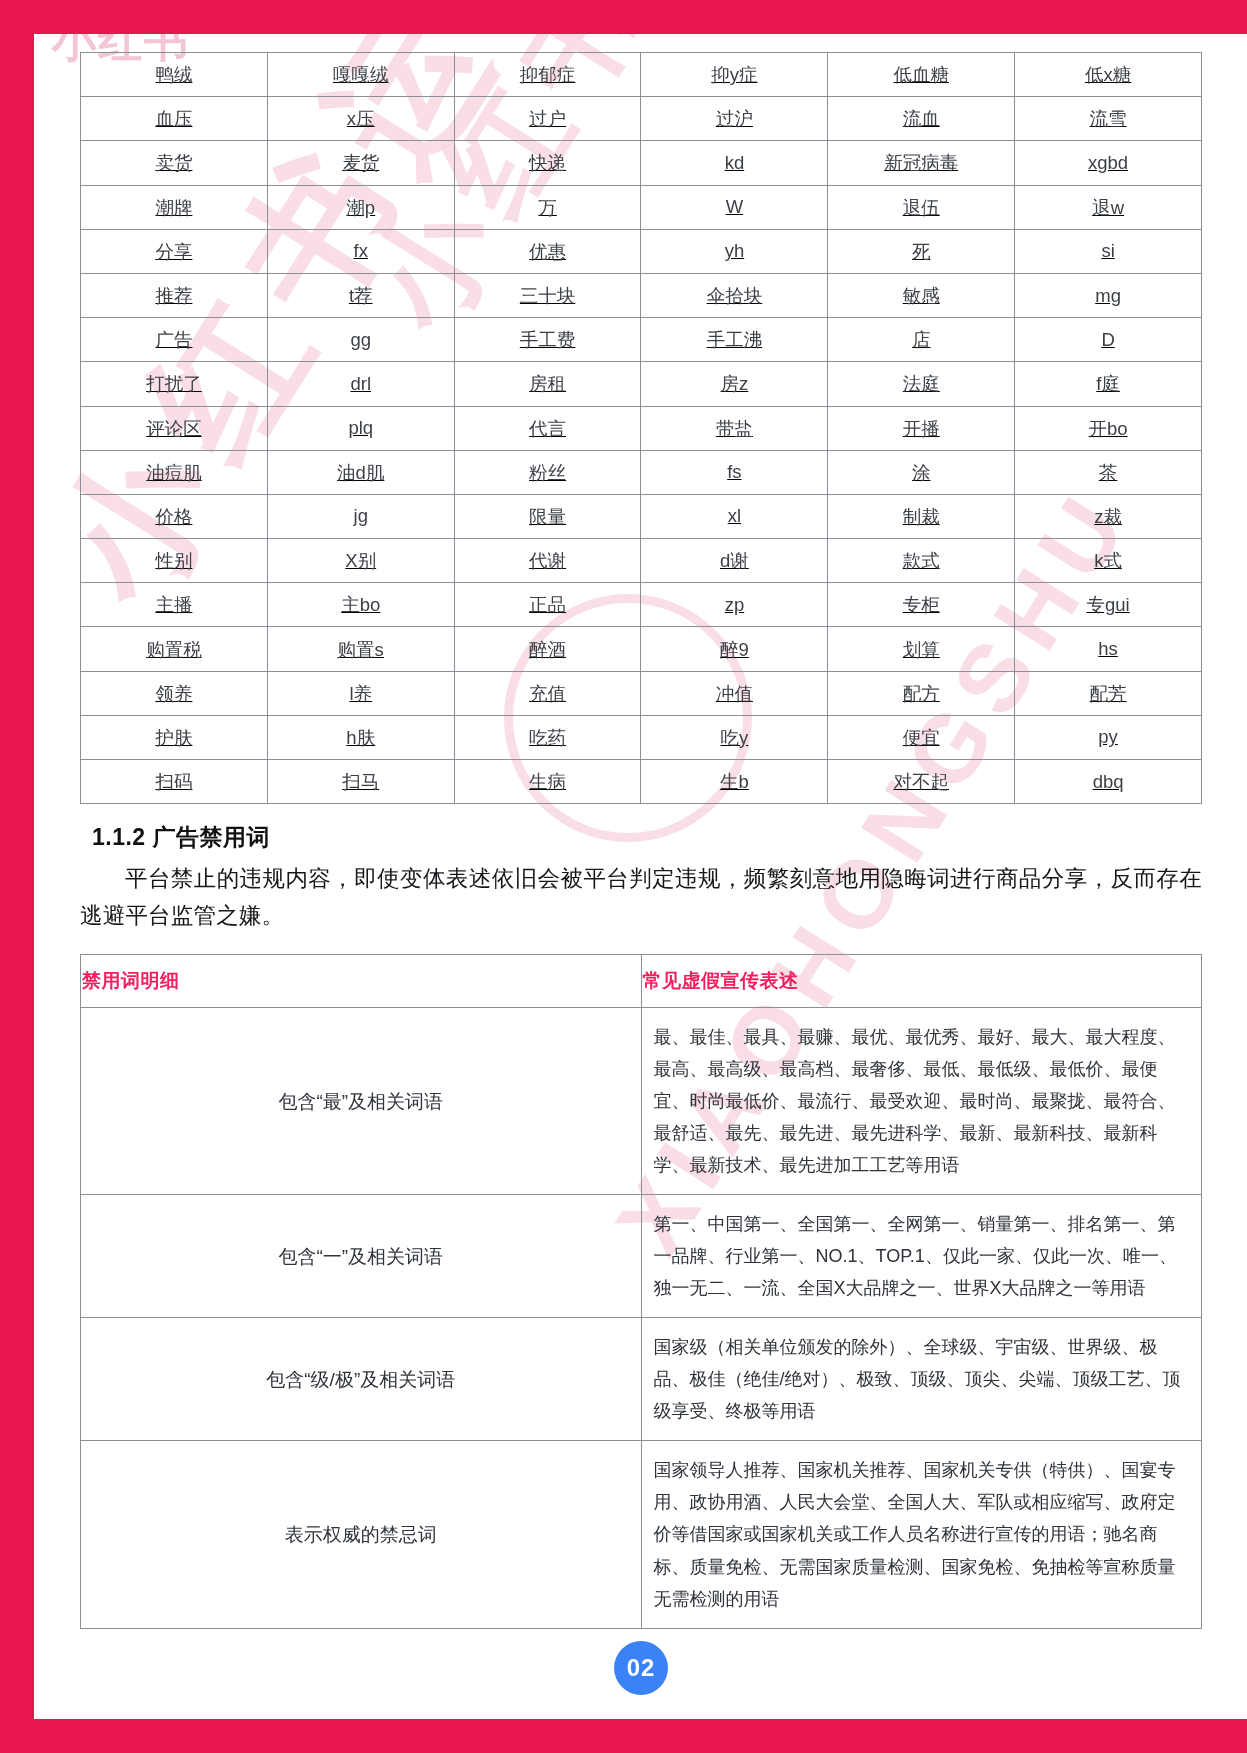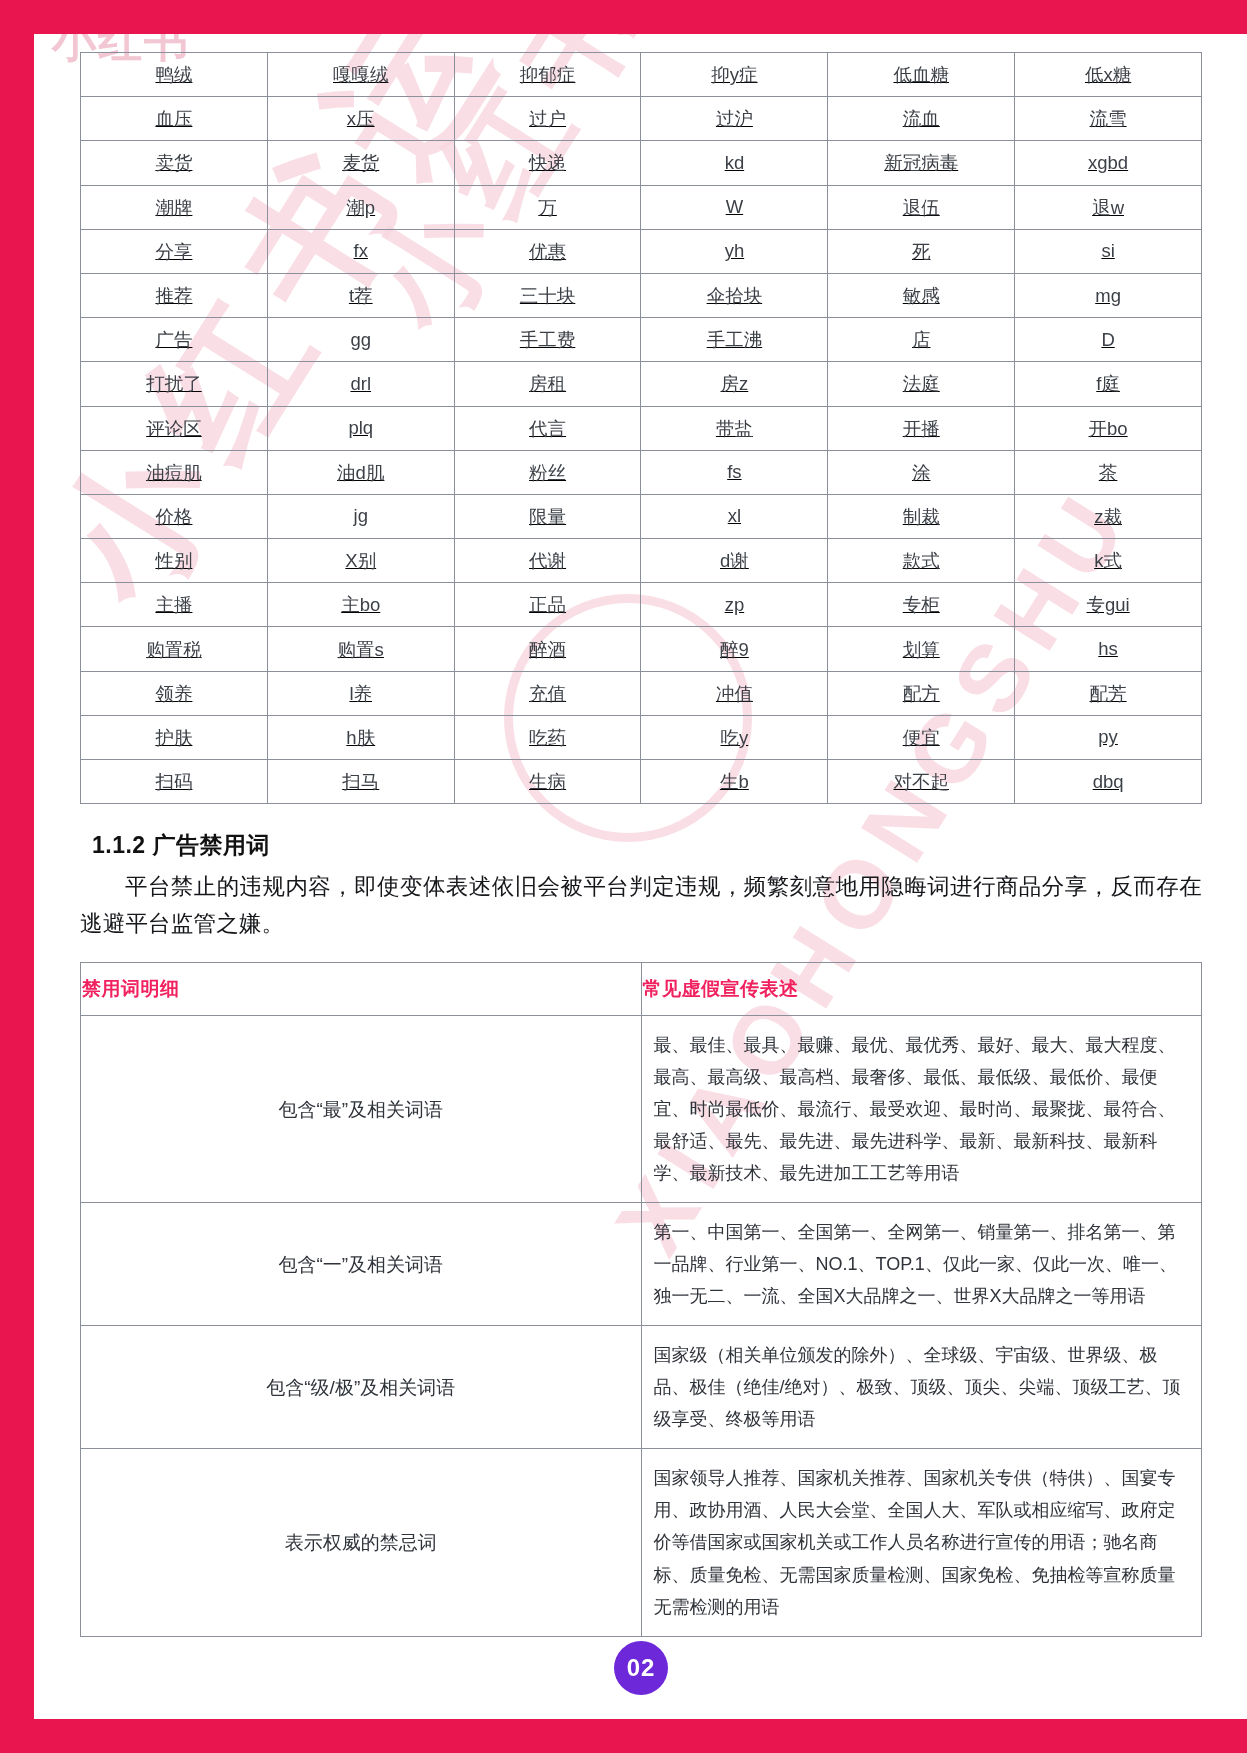--- a/index.html
+++ b/index.html
@@ -45,21 +45,21 @@
     height:43.2px;
     text-align:center;vertical-align:middle;
     font-size:18.5px;color:#3b3f46;
     font-family:"Liberation Sans","DejaVu Sans",sans-serif;
     padding:0 2px;
   }
 
   
   h2.sec{
     font-size:23px;font-weight:700;color:#111;
-    margin:26px 0 0 12px;letter-spacing:.5px;
+    margin:18px 0 0 12px;letter-spacing:.5px;
   }
   p.para{
     font-size:22.5px;color:#15171a;line-height:1.62;
     margin:8px 0 0 0;text-align:justify;text-indent:2em;
     letter-spacing:.2px;
   }
 
   
   table.t2{
     width:100%;border-collapse:collapse;margin-top:20px;table-layout:fixed;
@@ -77,21 +77,21 @@
   }
   table.t2 td.desc{
     text-align:left;font-size:18px;color:#2f333a;line-height:1.78;
     padding:13px 14px 13px 12px;
   }
 
   
   .pagenum{
     position:absolute;left:50%;bottom:24px;transform:translateX(-50%);
     width:54px;height:54px;border-radius:50%;
-    background:#6d28d9;color:#fff;font-size:24px;font-weight:700;
+    background:#3b82f6;color:#fff;font-size:24px;font-weight:700;
     display:flex;align-items:center;justify-content:center;z-index:5;
     letter-spacing:1px;
   }
 </style>
 </head>
 <body>
 
 <div id="page">
 
   <div class="wm-logo">小红书</div>

